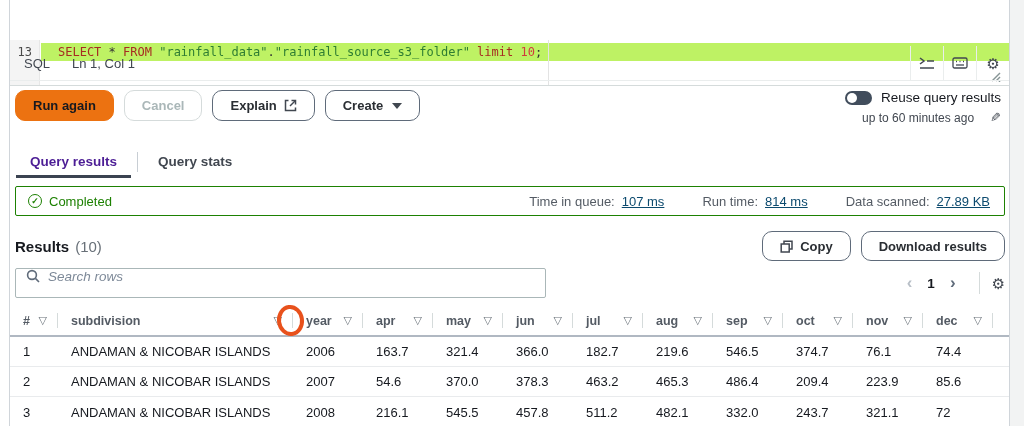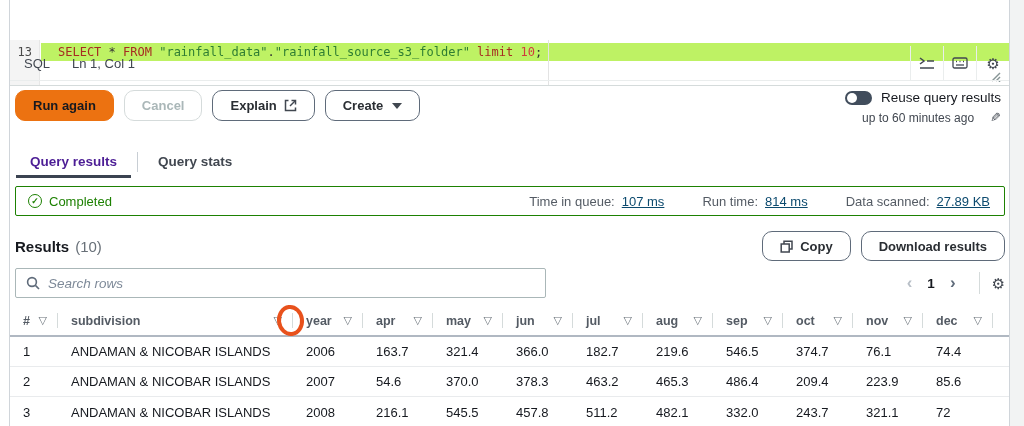--- a/index.html
+++ b/index.html
@@ -73,21 +73,21 @@
 
   
   .results-head { position:absolute; left:5px; top:231px; width:990px; display:flex; align-items:center; }
   .results-title { font-size:15px; font-weight:700; color:#16191f; }
   .results-count { font-size:15px; color:#687078; margin-left:6px; }
   .results-actions { margin-left:auto; display:flex; gap:10px; }
   .results-actions .btn { height:30px; }
 
   
   .search-row { position:absolute; left:5px; top:268px; width:990px; display:flex; align-items:center; }
-  .search-box { width:531px; height:30px; border:1px solid #aab7b8; border-radius:2px; display:flex; align-items:center; background:#fff; }
+  .search-box { width:531px; height:30px; border:1px solid #aab7b8; border-radius:2px; display:flex; align-items:flex-start; background:#fff; }
   .search-box svg { margin:0 8px 0 10px; flex:none; }
   .search-box input { border:none; outline:none; flex:1; font-size:13.5px; font-family:"Liberation Sans", sans-serif; color:#16191f; background:transparent; }
   .search-box input::placeholder { font-style:italic; color:#7d8998; }
   .pager { margin-left:auto; display:flex; align-items:center; }
   .page-chevron { font-size:17px; padding:0 9px; cursor:pointer; color:#5f6b7a; font-weight:700; }
   .page-chevron.disabled { color:#b8bfc7; cursor:default; }
   .page-num { font-size:13.5px; font-weight:700; color:#16191f; padding:0 6px; cursor:pointer; }
   .pager-divider { width:1px; height:22px; background:#d5dbdb; margin:0 12px 0 14px; }
   .pager .gear-glyph { cursor:pointer; }
 

